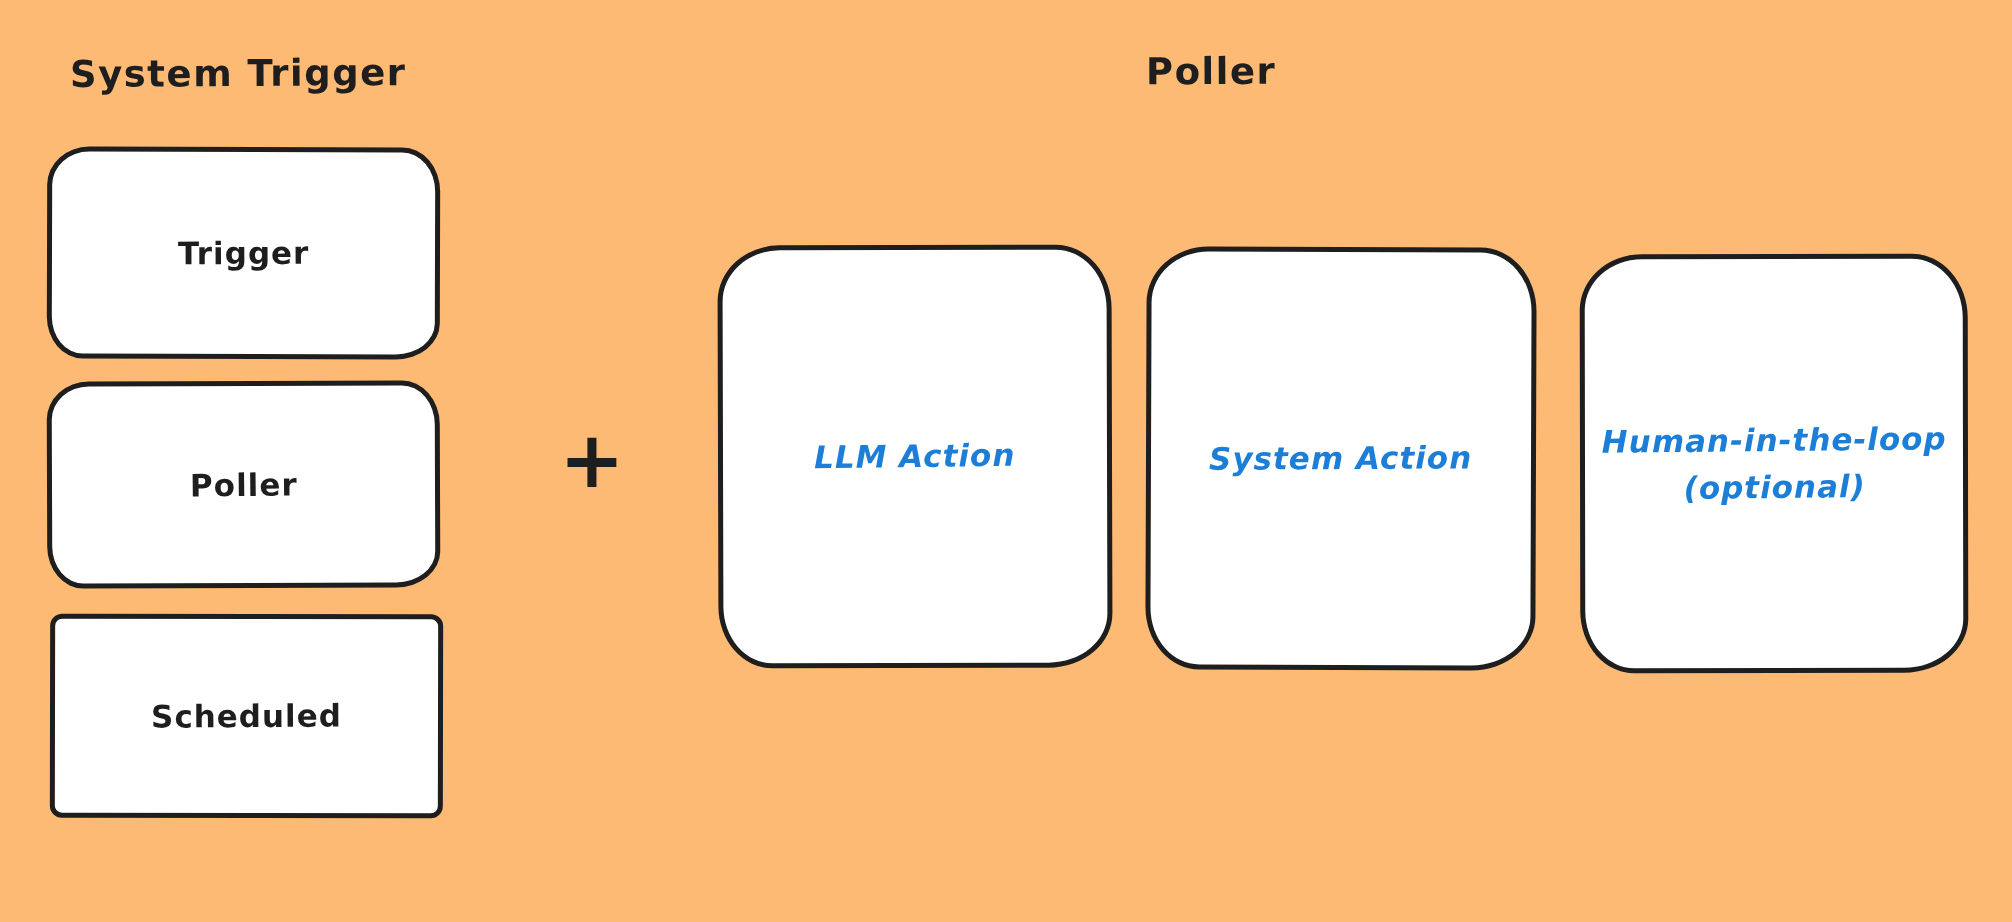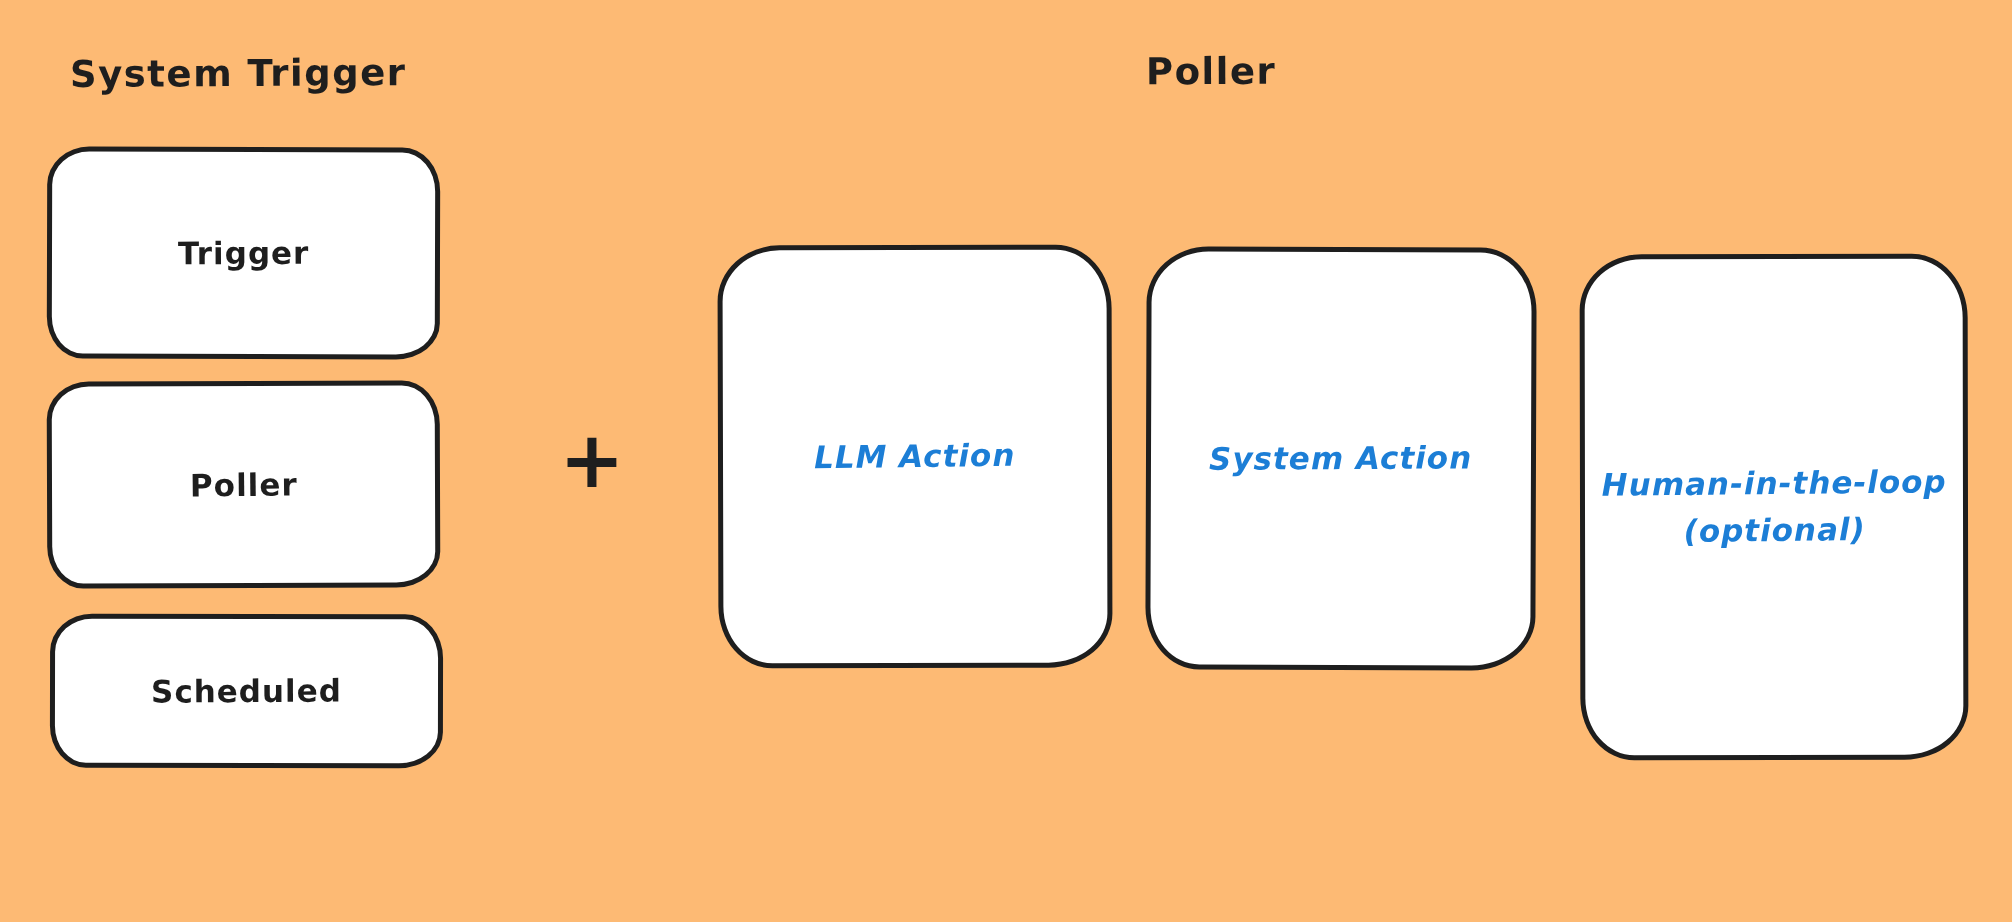--- a/index.html
+++ b/index.html
@@ -40,21 +40,21 @@
   }
   
   .trigger-box {
     left: 47px;
     width: 393px;
     height: 212px;
     border-radius: 42px 38px 44px 36px / 38px 44px 36px 42px;
   }
   .trigger-box.webhook   { top: 147px; transform: rotate(0.15deg); }
   .trigger-box.poller    { top: 381px; height: 207px; transform: rotate(-0.2deg); }
-  .trigger-box.scheduled { top: 614px; height: 154px; left: 50px; transform: rotate(0.1deg); }
+  .trigger-box.scheduled { top: 614px; height: 204px; left: 50px; transform: rotate(0.1deg); border-radius: 12px; }
 
   .trigger-label {
     font-size: 31px;
     font-weight: 700;
     letter-spacing: 1px;
     color: #1e1e1e;
     transform: rotate(-0.4deg);
   }
 
   
@@ -75,21 +75,21 @@
 
   
   .process-box {
     top: 245px;
     width: 394px;
     height: 423px;
     border-radius: 62px 56px 64px 54px / 56px 64px 54px 62px;
   }
   .process-box.llm    { left: 718px;  transform: rotate(-0.15deg); }
   .process-box.system { left: 1146px; top: 247px; width: 390px; transform: rotate(0.2deg); }
-  .process-box.hitl   { left: 1580px; top: 254px; width: 388px; height: 506px; transform: rotate(-0.1deg); }
+  .process-box.hitl   { left: 1580px; top: 254px; width: 388px; height: 419px; transform: rotate(-0.1deg); }
 
   .process-label {
     font-size: 31px;
     font-weight: 700;
     font-style: italic;
     letter-spacing: 1px;
     color: #1c7ed6;
     line-height: 47px;
     transform: rotate(-0.5deg);
   }

